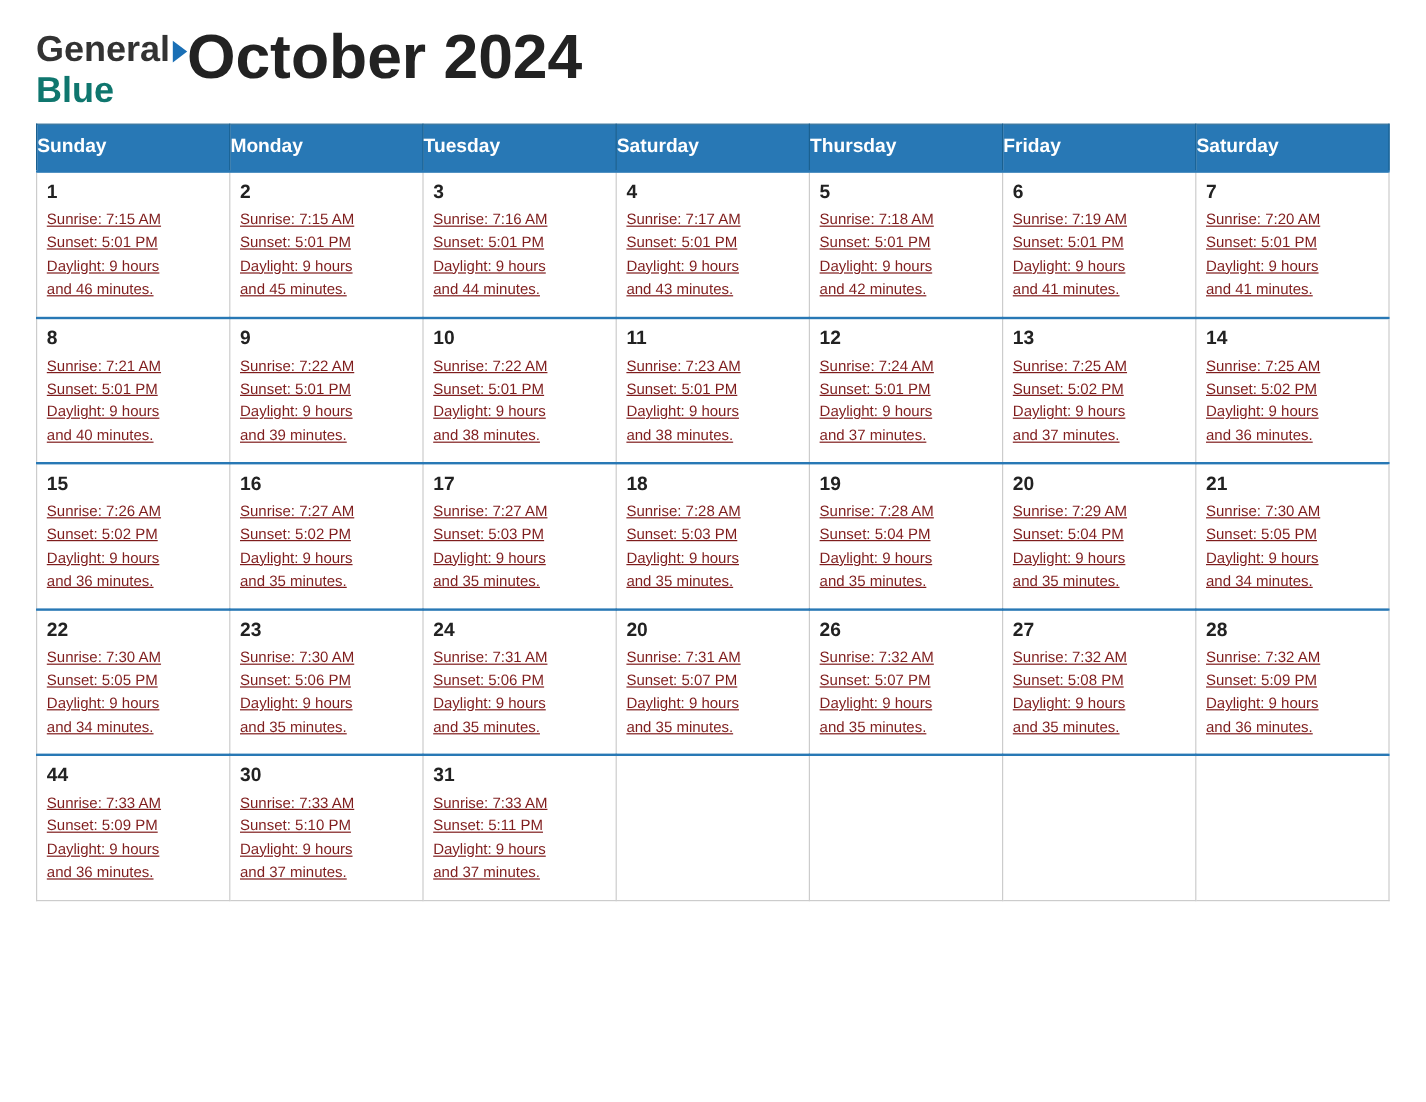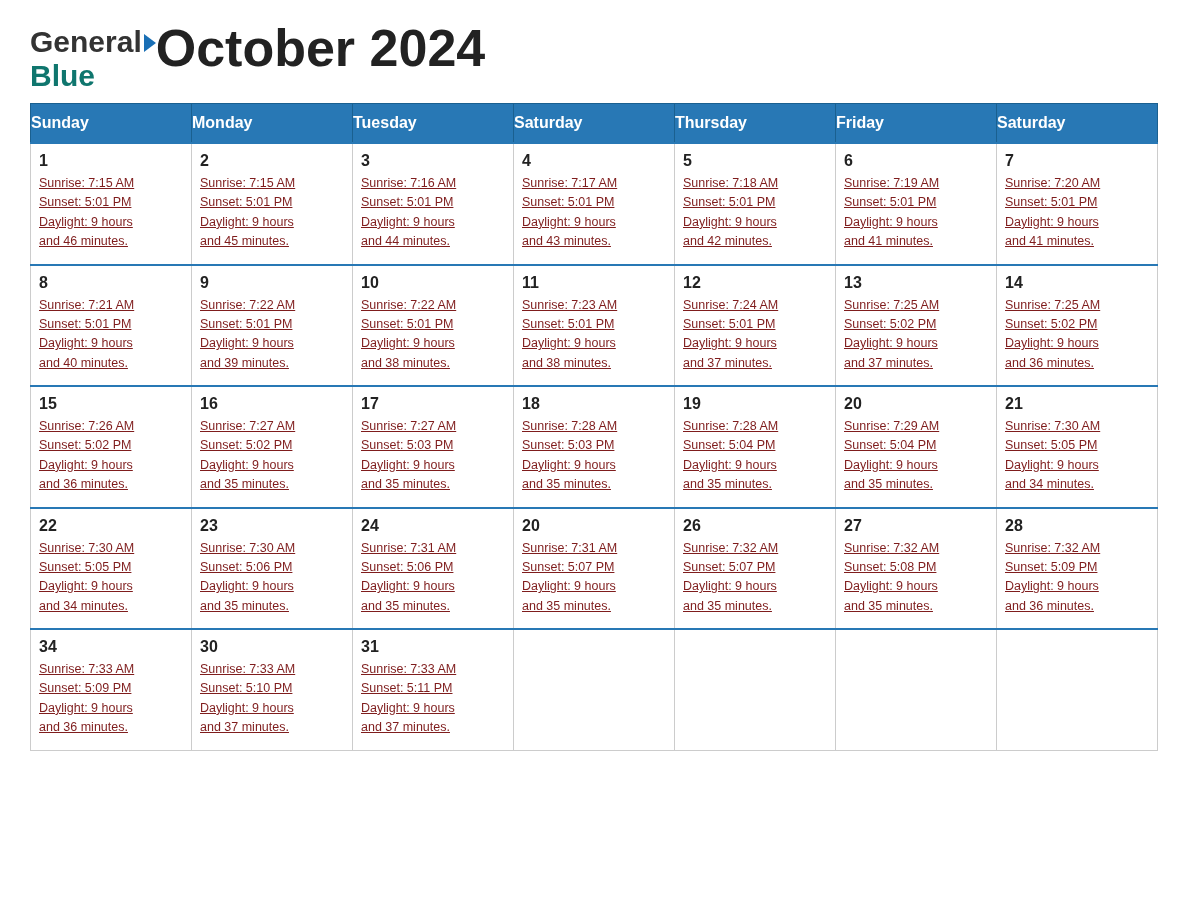--- a/index.html
+++ b/index.html
@@ -244,21 +244,21 @@
           <div class="day-number">27</div>
           <div class="day-info">Sunrise: 7:32 AM<br>Sunset: 5:08 PM<br>Daylight: 9 hours<br>and 35 minutes.</div>
         </td>
         <td>
           <div class="day-number">28</div>
           <div class="day-info">Sunrise: 7:32 AM<br>Sunset: 5:09 PM<br>Daylight: 9 hours<br>and 36 minutes.</div>
         </td>
       </tr>
       <tr>
         <td>
-          <div class="day-number">34</div>
+          <div class="day-number">44</div>
           <div class="day-info">Sunrise: 7:33 AM<br>Sunset: 5:09 PM<br>Daylight: 9 hours<br>and 36 minutes.</div>
         </td>
         <td>
           <div class="day-number">30</div>
           <div class="day-info">Sunrise: 7:33 AM<br>Sunset: 5:10 PM<br>Daylight: 9 hours<br>and 37 minutes.</div>
         </td>
         <td>
           <div class="day-number">31</div>
           <div class="day-info">Sunrise: 7:33 AM<br>Sunset: 5:11 PM<br>Daylight: 9 hours<br>and 37 minutes.</div>
         </td>

